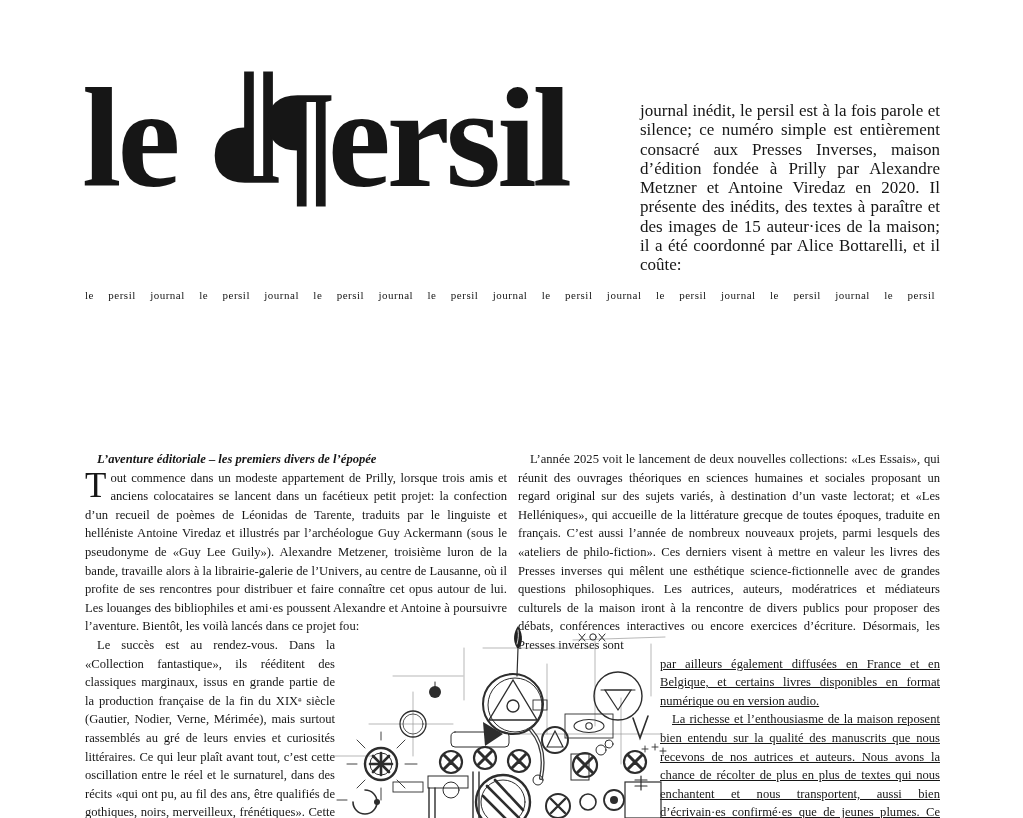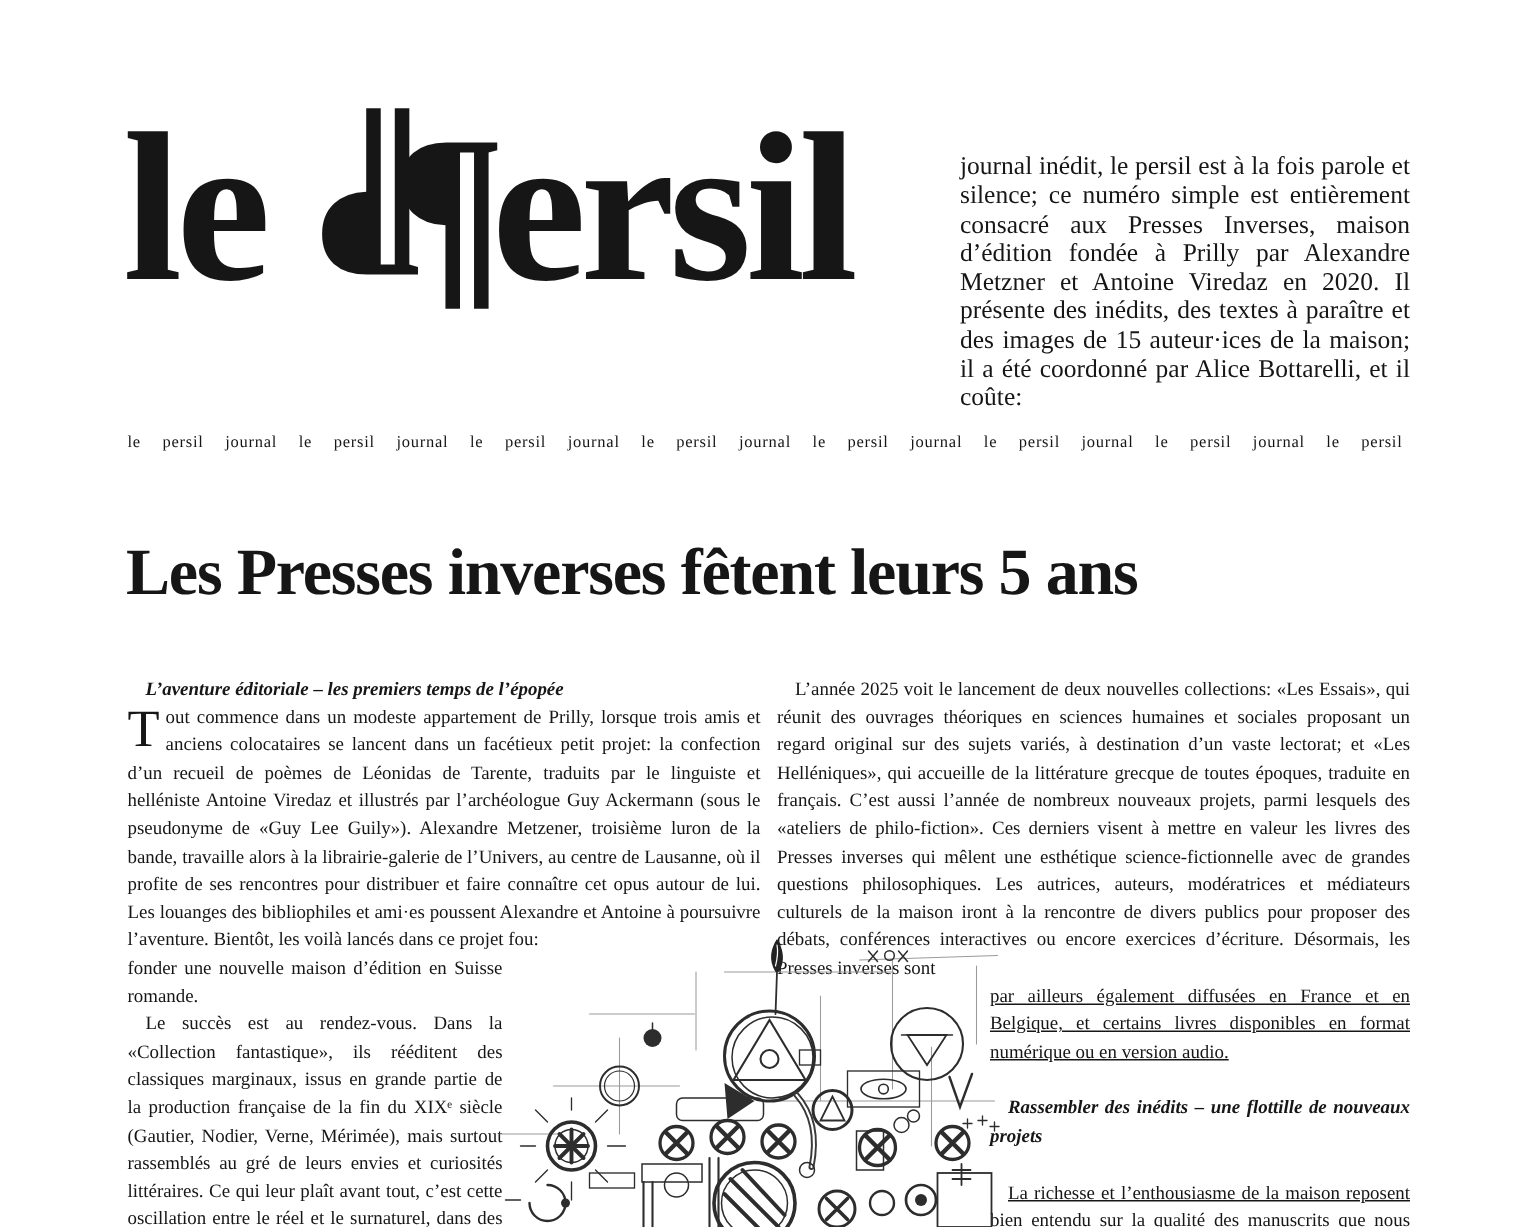--- a/index.html
+++ b/index.html
@@ -62,33 +62,30 @@
   <div class="masthead">
     <span>le</span><span> </span><span class="mark mark-flip">¶</span><span class="mark mark-norm">¶</span><span class="suffix">ersil</span>
   </div>
 
   <div class="intro">
     <div>journal inédit, le persil est à la fois parole et silence; ce numéro simple est entièrement consacré aux Presses Inverses, maison d’édition fondée à Prilly par Alexandre Metzner et Antoine Viredaz en 2020. Il présente des inédits, des textes à paraître et des images de 15 auteur·ices de la maison; il a été coordonné par Alice Bottarelli, et il coûte:</div>
   </div>
 
   <div class="banner">le persil journal le persil journal le persil journal le persil journal le persil journal le persil journal le persil journal le persil</div>
 
-  <div class="headline">Les Presses inverses fêtent leurs 5 ans</div>
 
   <div class="col col-left">
-    <p class="para subhead">L’aventure éditoriale – les premiers temps de l’épopée</p>
+    <p class="para subhead">L’aventure éditoriale – les premiers divers de l’épopée</p>
     <p class="para"><span class="dropcap">T</span><span>out commence dans un modeste appartement de Prilly, lorsque trois amis et anciens colocataires se lancent dans un facétieux petit projet: la confection d’un recueil de poèmes de Léonidas de Tarente, traduits par le linguiste et helléniste Antoine Viredaz et illustrés par l’archéologue Guy Ackermann (sous le pseudonyme de «Guy Lee Guily»). Alexandre Metzener, troisième luron de la bande, travaille alors à la librairie-galerie de l’Univers, au centre de Lausanne, où il profite de ses rencontres pour distribuer et faire connaître cet opus autour de lui. Les louanges des bibliophiles et ami·es poussent Alexandre et Antoine à poursuivre l’aventure. Bientôt, les voilà lancés dans ce projet fou:</span></p>
-    <p class="para left-narrow">fonder une nouvelle maison d’édition en Suisse romande.</p>
     <p class="para left-narrow indent">Le succès est au rendez-vous. Dans la «Collection fantastique», ils rééditent des classiques marginaux, issus en grande partie de la production française de la fin du XIXᵉ siècle (Gautier, Nodier, Verne, Mérimée), mais surtout rassemblés au gré de leurs envies et curiosités littéraires. Ce qui leur plaît avant tout, c’est cette oscillation entre le réel et le surnaturel, dans des récits «qui ont pu, au fil des ans, être qualifiés de gothiques, noirs, merveilleux, frénétiques». Cette première</p>
   </div>
 
   <div class="col col-right">
     <p class="para indent">L’année 2025 voit le lancement de deux nouvelles collections: «Les Essais», qui réunit des ouvrages théoriques en sciences humaines et sociales proposant un regard original sur des sujets variés, à destination d’un vaste lectorat; et «Les Helléniques», qui accueille de la littérature grecque de toutes époques, traduite en français. C’est aussi l’année de nombreux nouveaux projets, parmi lesquels des «ateliers de philo-fiction». Ces derniers visent à mettre en valeur les livres des Presses inverses qui mêlent une esthétique science-fictionnelle avec de grandes questions philosophiques. Les autrices, auteurs, modératrices et médiateurs culturels de la maison iront à la rencontre de divers publics pour proposer des débats, conférences interactives ou encore exercices d’écriture. Désormais, les Presses inverses sont</p>
     <p class="para right-narrow">par ailleurs également diffusées en France et en Belgique, et certains livres disponibles en format numérique ou en version audio.</p>
-    <p class="para subhead-2">Rassembler des inédits – une flottille de nouveaux projets</p>
     <p class="para right-narrow indent">La richesse et l’enthousiasme de la maison reposent bien entendu sur la qualité des manuscrits que nous recevons de nos autrices et auteurs. Nous avons la chance de récolter de plus en plus de textes qui nous enchantent et nous transportent, aussi bien d’écrivain·es confirmé·es que de jeunes plumes. Ce sont toutes ces personnes</p>
   </div>
 
   <div class="illustration">
     <svg width="334" height="214" viewBox="0 0 334 214" xmlns="http://www.w3.org/2000/svg" fill="none" stroke="#2d2d2d" stroke-linecap="round">
 
       <g stroke="#9a9a9a" stroke-width="0.7">
         <line x1="150" y1="44" x2="262" y2="44"></line>
         <line x1="262" y1="36" x2="262" y2="122"></line>
         <line x1="318" y1="40" x2="318" y2="92"></line>

